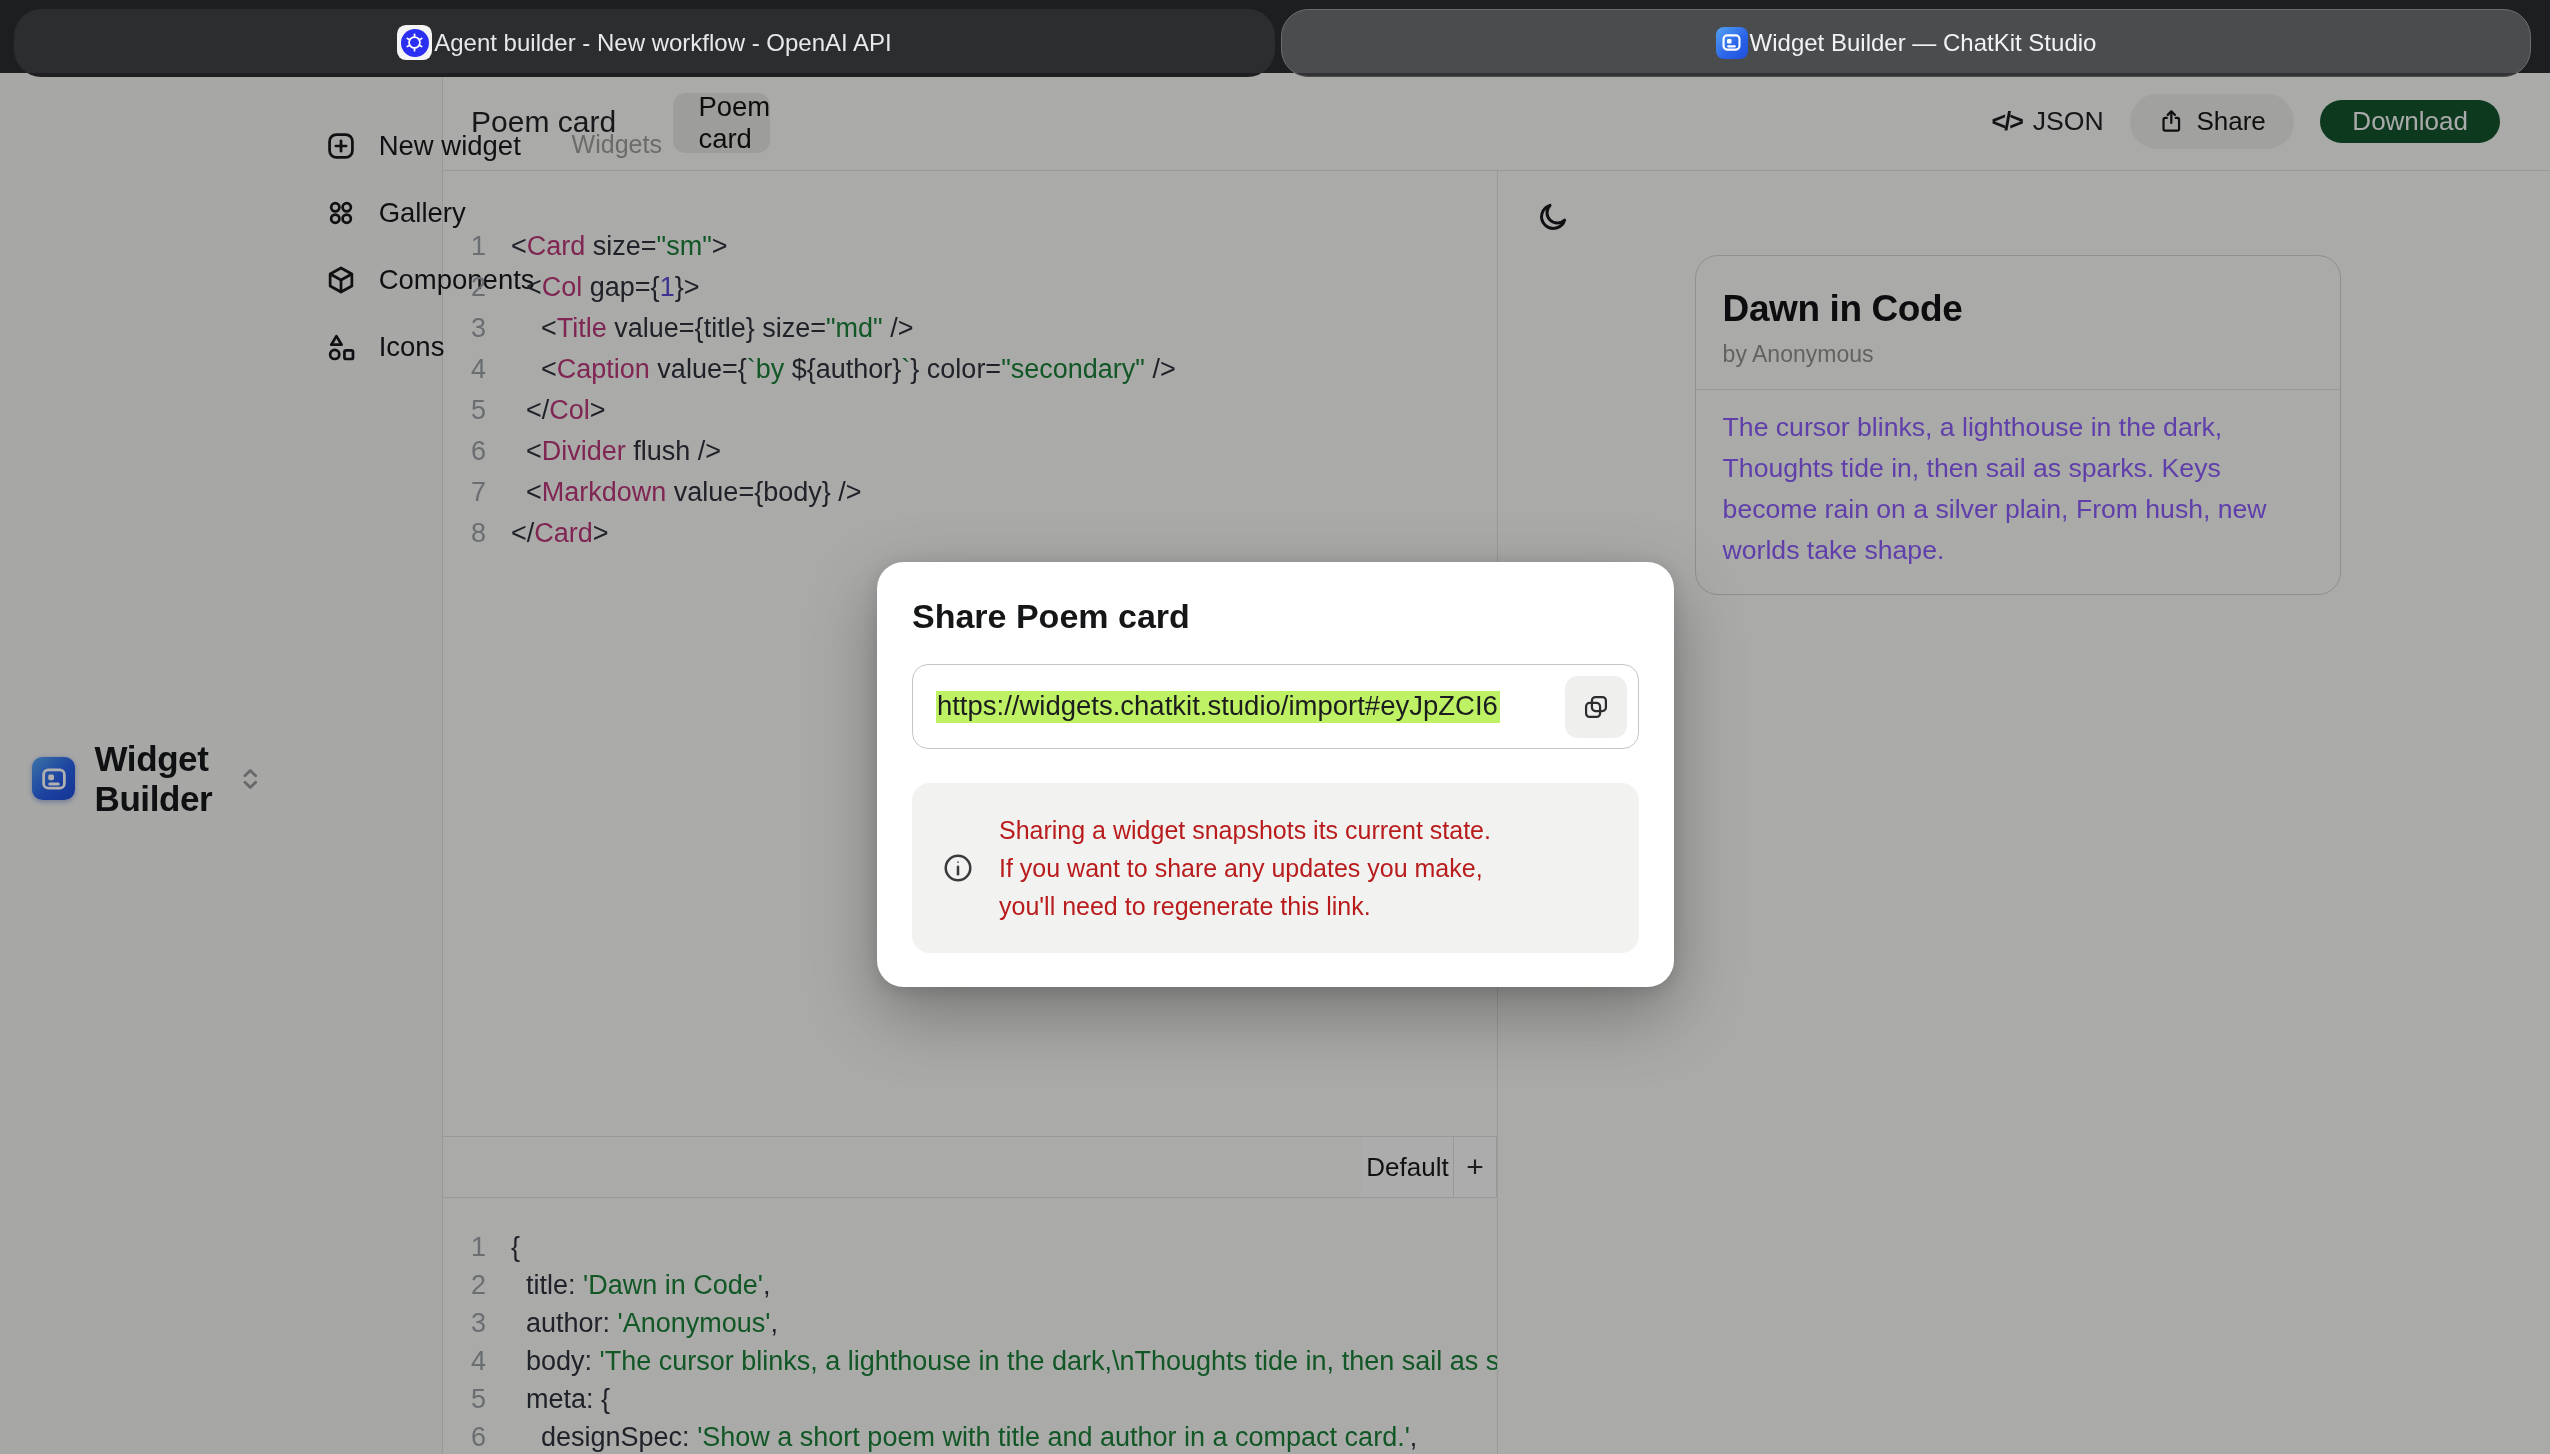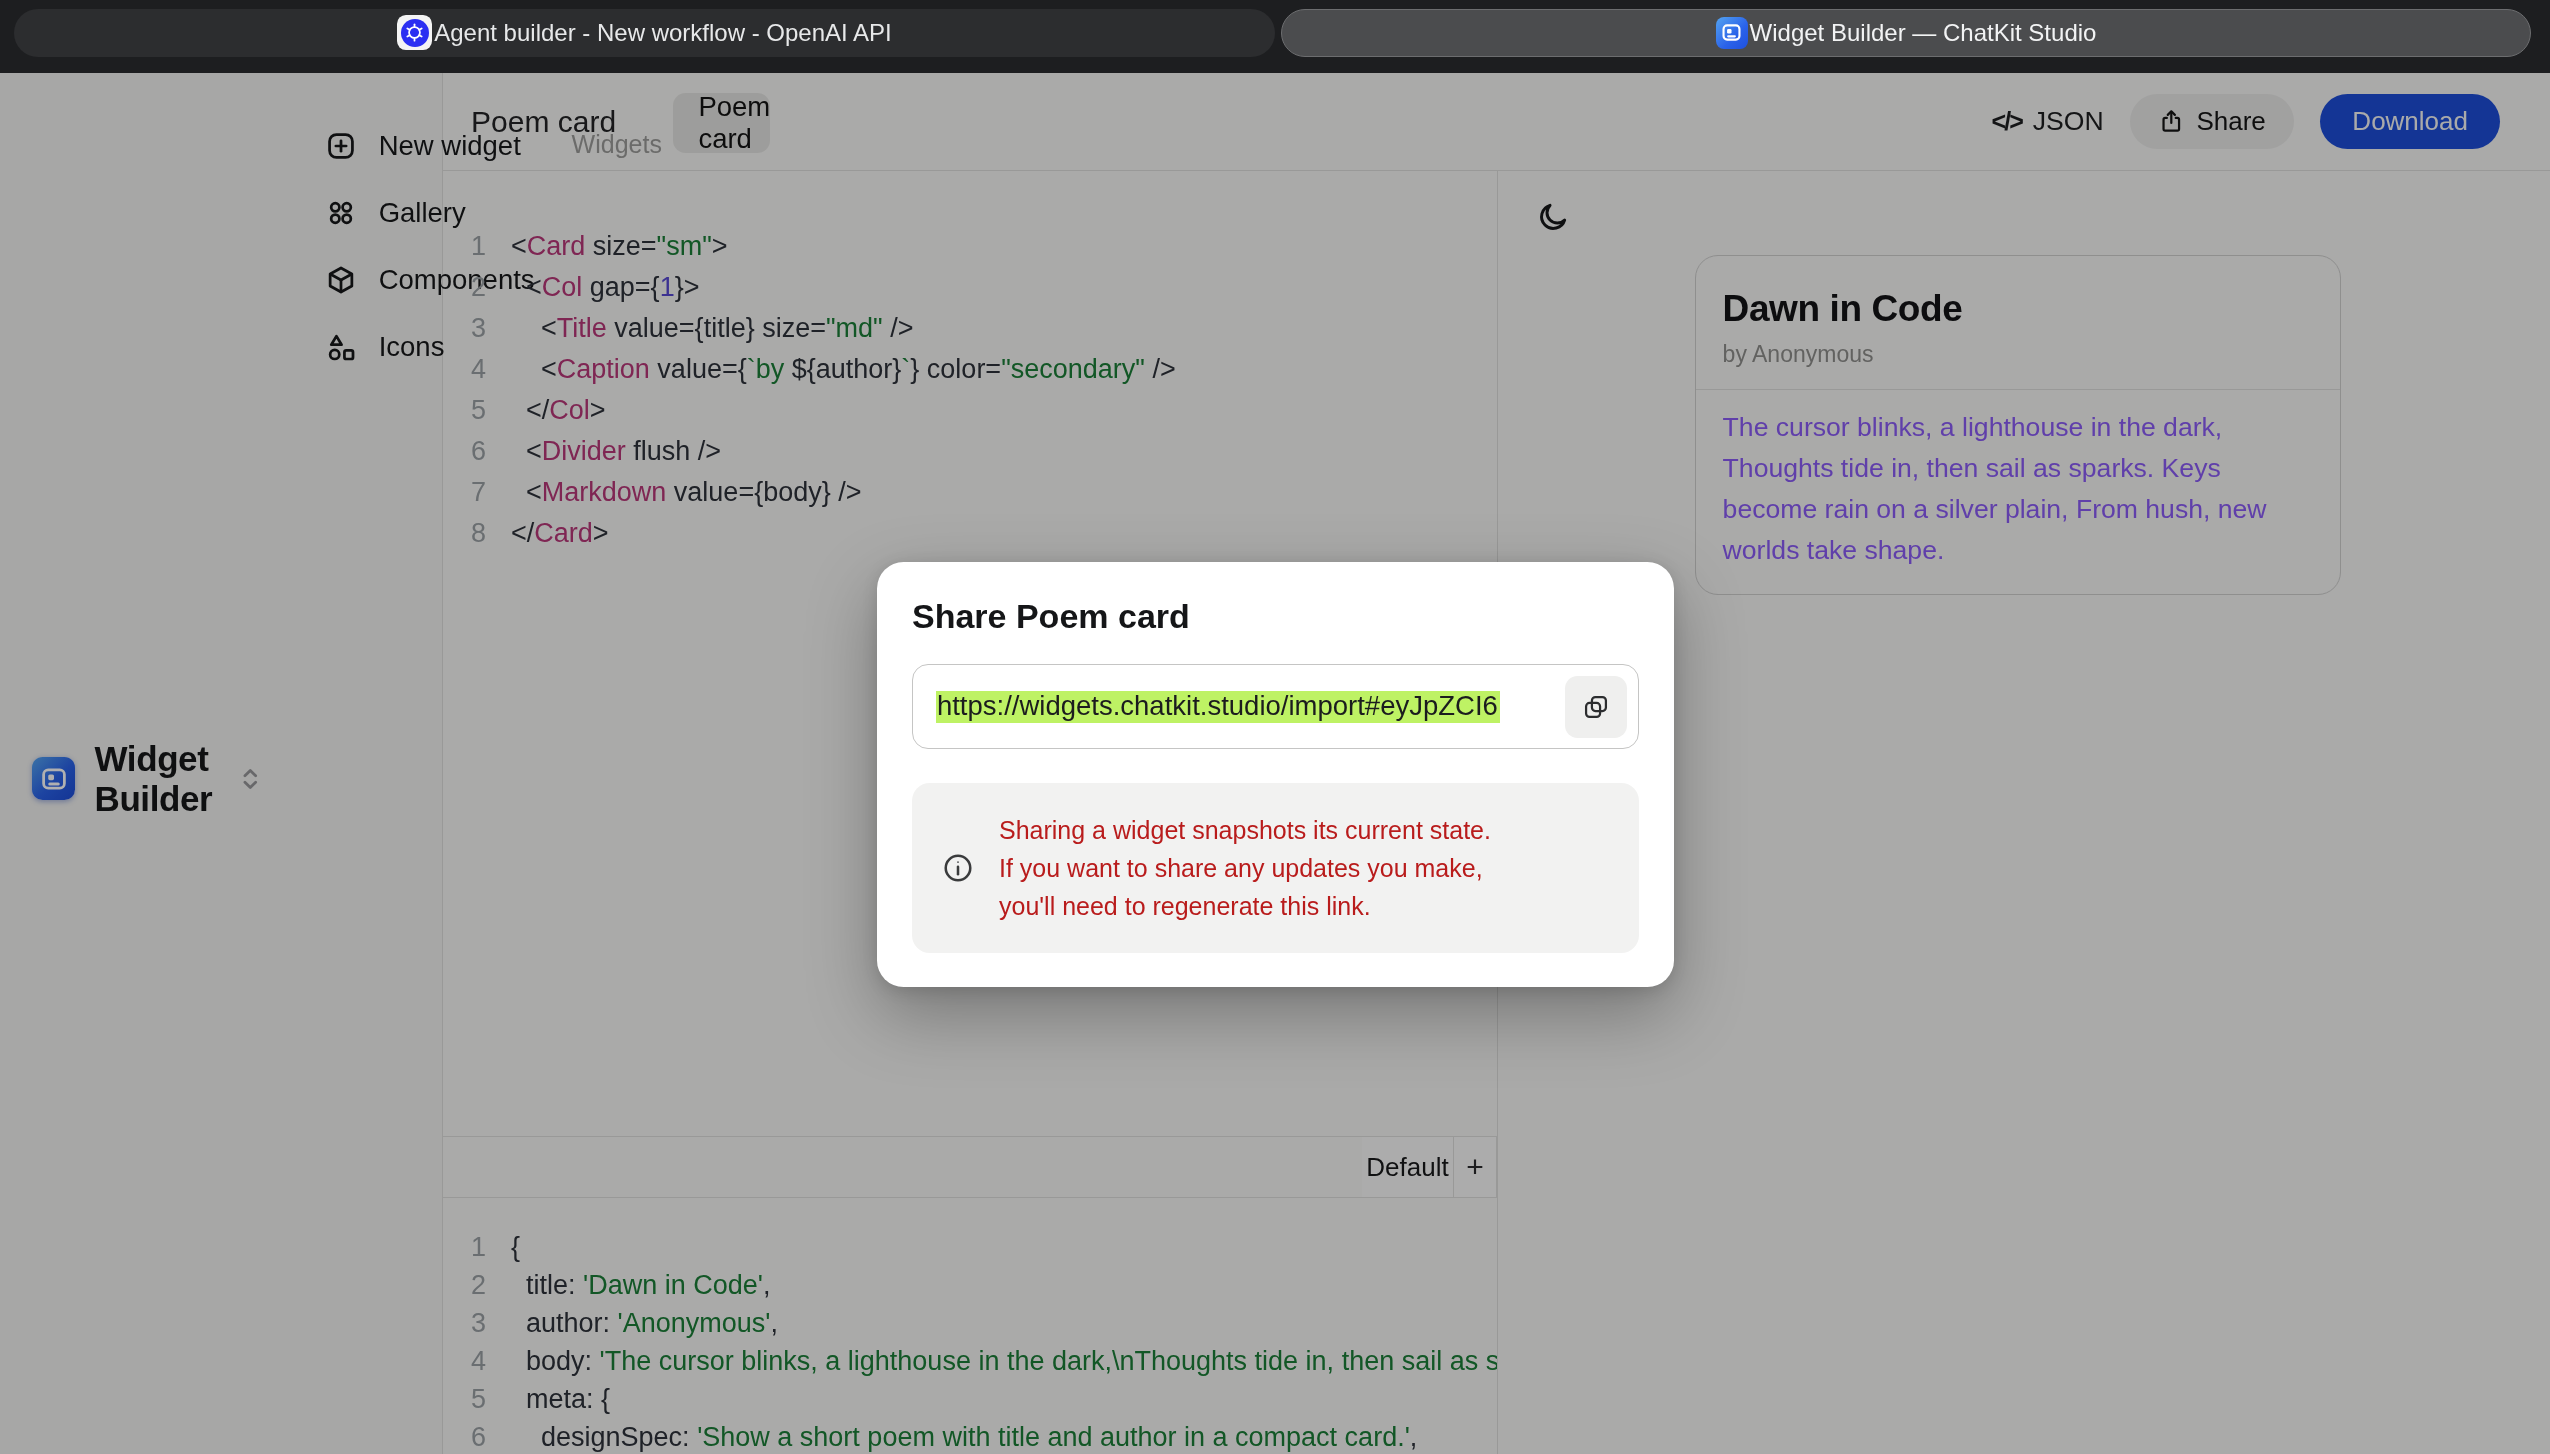--- a/index.html
+++ b/index.html
@@ -2,21 +2,21 @@
 <html style="font-size:14px"><head>
 <meta charset="utf-8">
 <title>Widget Builder — ChatKit Studio</title>
 <style>
   * { margin:0; padding:0; box-sizing:border-box; }
   html,body { width:2550px; height:1454px; overflow:hidden; }
   body { font-family:"Liberation Sans","DejaVu Sans",sans-serif; background:#f6f6f5; position:relative; }
 
   
   .titlebar { position:absolute; top:0; left:0; width:2550px; height:73px; background:#1d1e20; z-index:5; }
-  .tb-pill { position:absolute; top:8.9px; height:48px; border-radius:27.5px; display:flex; align-items:center; justify-content:center; gap:2px; }
+  .tb-pill { position:absolute; top:8.9px; height:68px; border-radius:27.5px; display:flex; align-items:center; justify-content:center; gap:2px; }
   .tb-left { left:14px; width:1261px; background:#2c2d2f; }
   .tb-right { left:1281px; width:1250px; background:#4b4c4e; border:1.3px solid #6c6d6f; }
   .tb-title { font-size:24px; color:#e7e8e9; }
   .tb-right .tb-title { color:#f2f3f4; }
   .openai-badge { width:35px; height:35px; border-radius:8.9px; background:#f4f4f4; display:flex; align-items:center; justify-content:center; }
   .openai-circle { width:28px; height:28px; border-radius:50%; background:#2b2ff2; display:flex; align-items:center; justify-content:center; }
   .wb-badge { width:32px; height:32px; border-radius:8px; background:linear-gradient(135deg,#54a4f1 0%,#2a62e9 60%,#1f50dd 100%); display:flex; align-items:center; justify-content:center; }
 
   
   .app { position:absolute; top:73px; left:0; width:2550px; height:1381px; display:flex; background:#f6f6f5; }
@@ -36,21 +36,21 @@
   .widget-item-label { font-size:27.5px; color:#141414; }
 
   
   .main { flex:1; display:flex; flex-direction:column; min-width:0; }
   .main-header { height:98px; flex:none; display:flex; align-items:center; border-bottom:1.3px solid #dededd; padding:0 50px 0 28px; }
   .page-title { font-size:30px; color:#232426; }
   .header-actions { margin-left:auto; display:flex; align-items:center; gap:26.6px; }
   .btn-json { display:flex; align-items:center; gap:10.6px; font-size:26.6px; font-weight:500; color:#1e1f21; background:none; border:none; cursor:pointer; font-family:inherit; }
   .code-glyph { font-size:25px; font-weight:600; letter-spacing:-1.8px; color:#1e1f21; }
   .btn-share { display:flex; align-items:center; gap:11.5px; height:55px; padding:0 28px; border-radius:27.5px; background:#e9e9e8; border:none; font-size:26px; font-weight:500; color:#161616; cursor:pointer; font-family:inherit; }
-  .btn-download { height:55px; padding:0 32px; border-radius:27.5px; background:#1d4ed8; border:none; font-size:26px; font-weight:500; color:#f6f6f6; cursor:pointer; font-family:inherit; }
+  .btn-download { height:43px; padding:0 32px; border-radius:27.5px; background:#14532d; border:none; font-size:26px; font-weight:500; color:#f6f6f6; cursor:pointer; font-family:inherit; }
 
   .content-row { flex:1; display:flex; min-height:0; }
   .code-col { width:1054px; flex:none; display:flex; flex-direction:column; min-height:0; }
 
   .code-pane { flex:1; padding-top:55px; overflow:hidden; cursor:text; }
   .code-line { display:flex; font-size:27px; line-height:41px; }
   .ln { width:43px; flex:none; text-align:right; margin-right:25px; color:#9aa0a4; }
   .lt { white-space:pre; }
   .tok-p { color:#2e323a; }
   .tok-tag { color:#b83779; }

